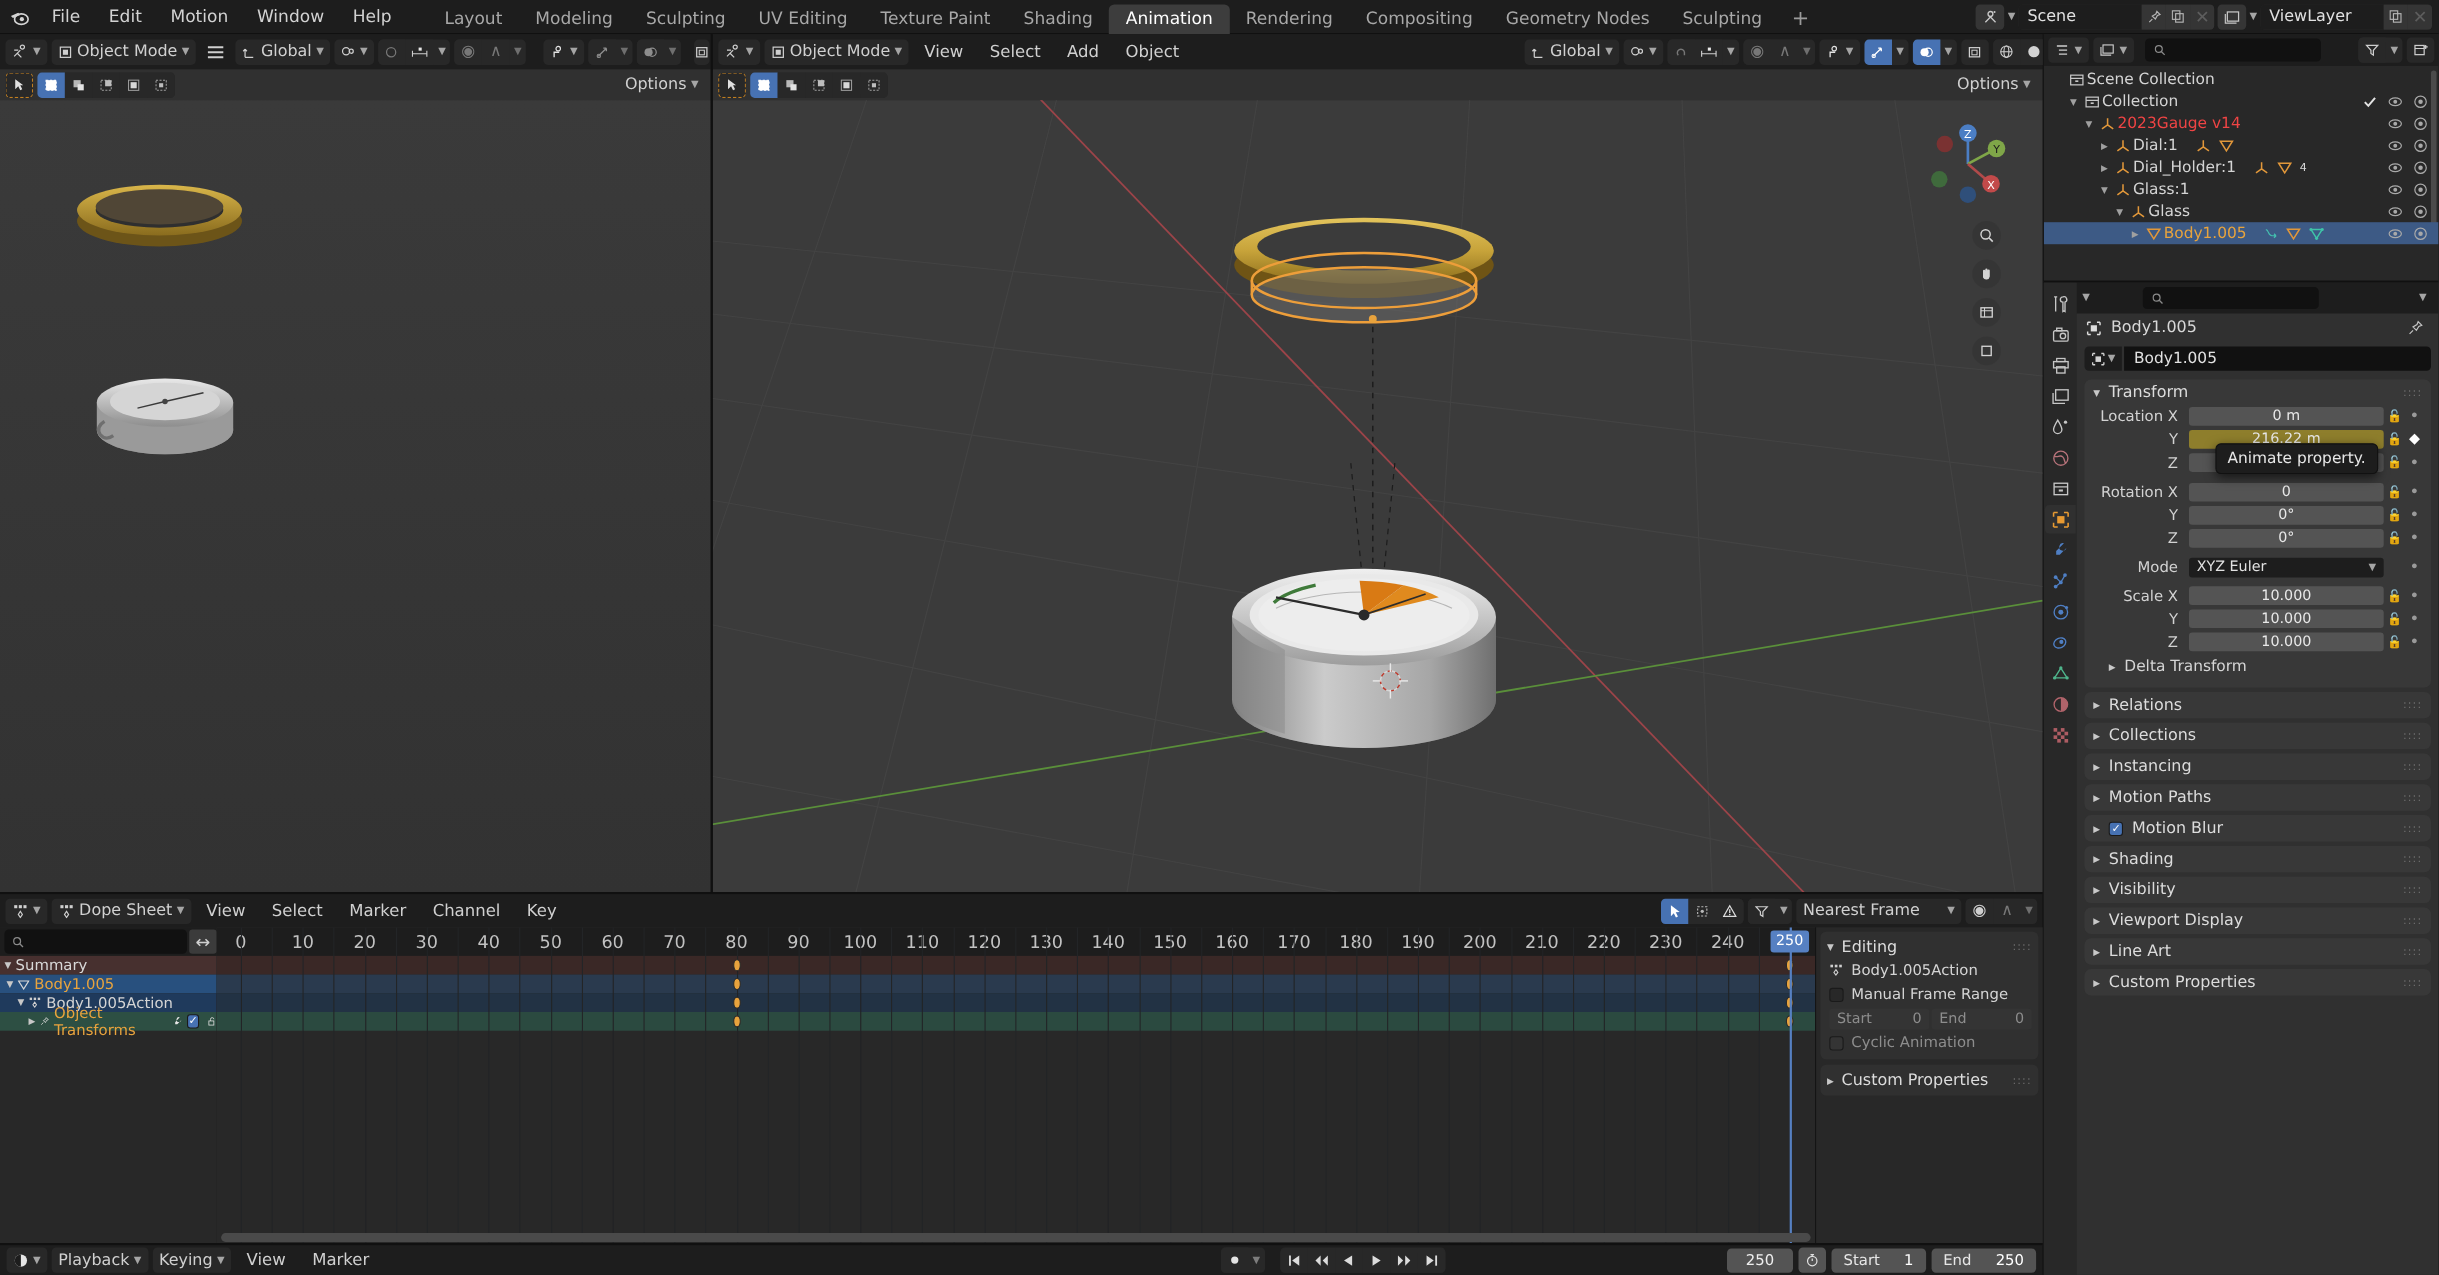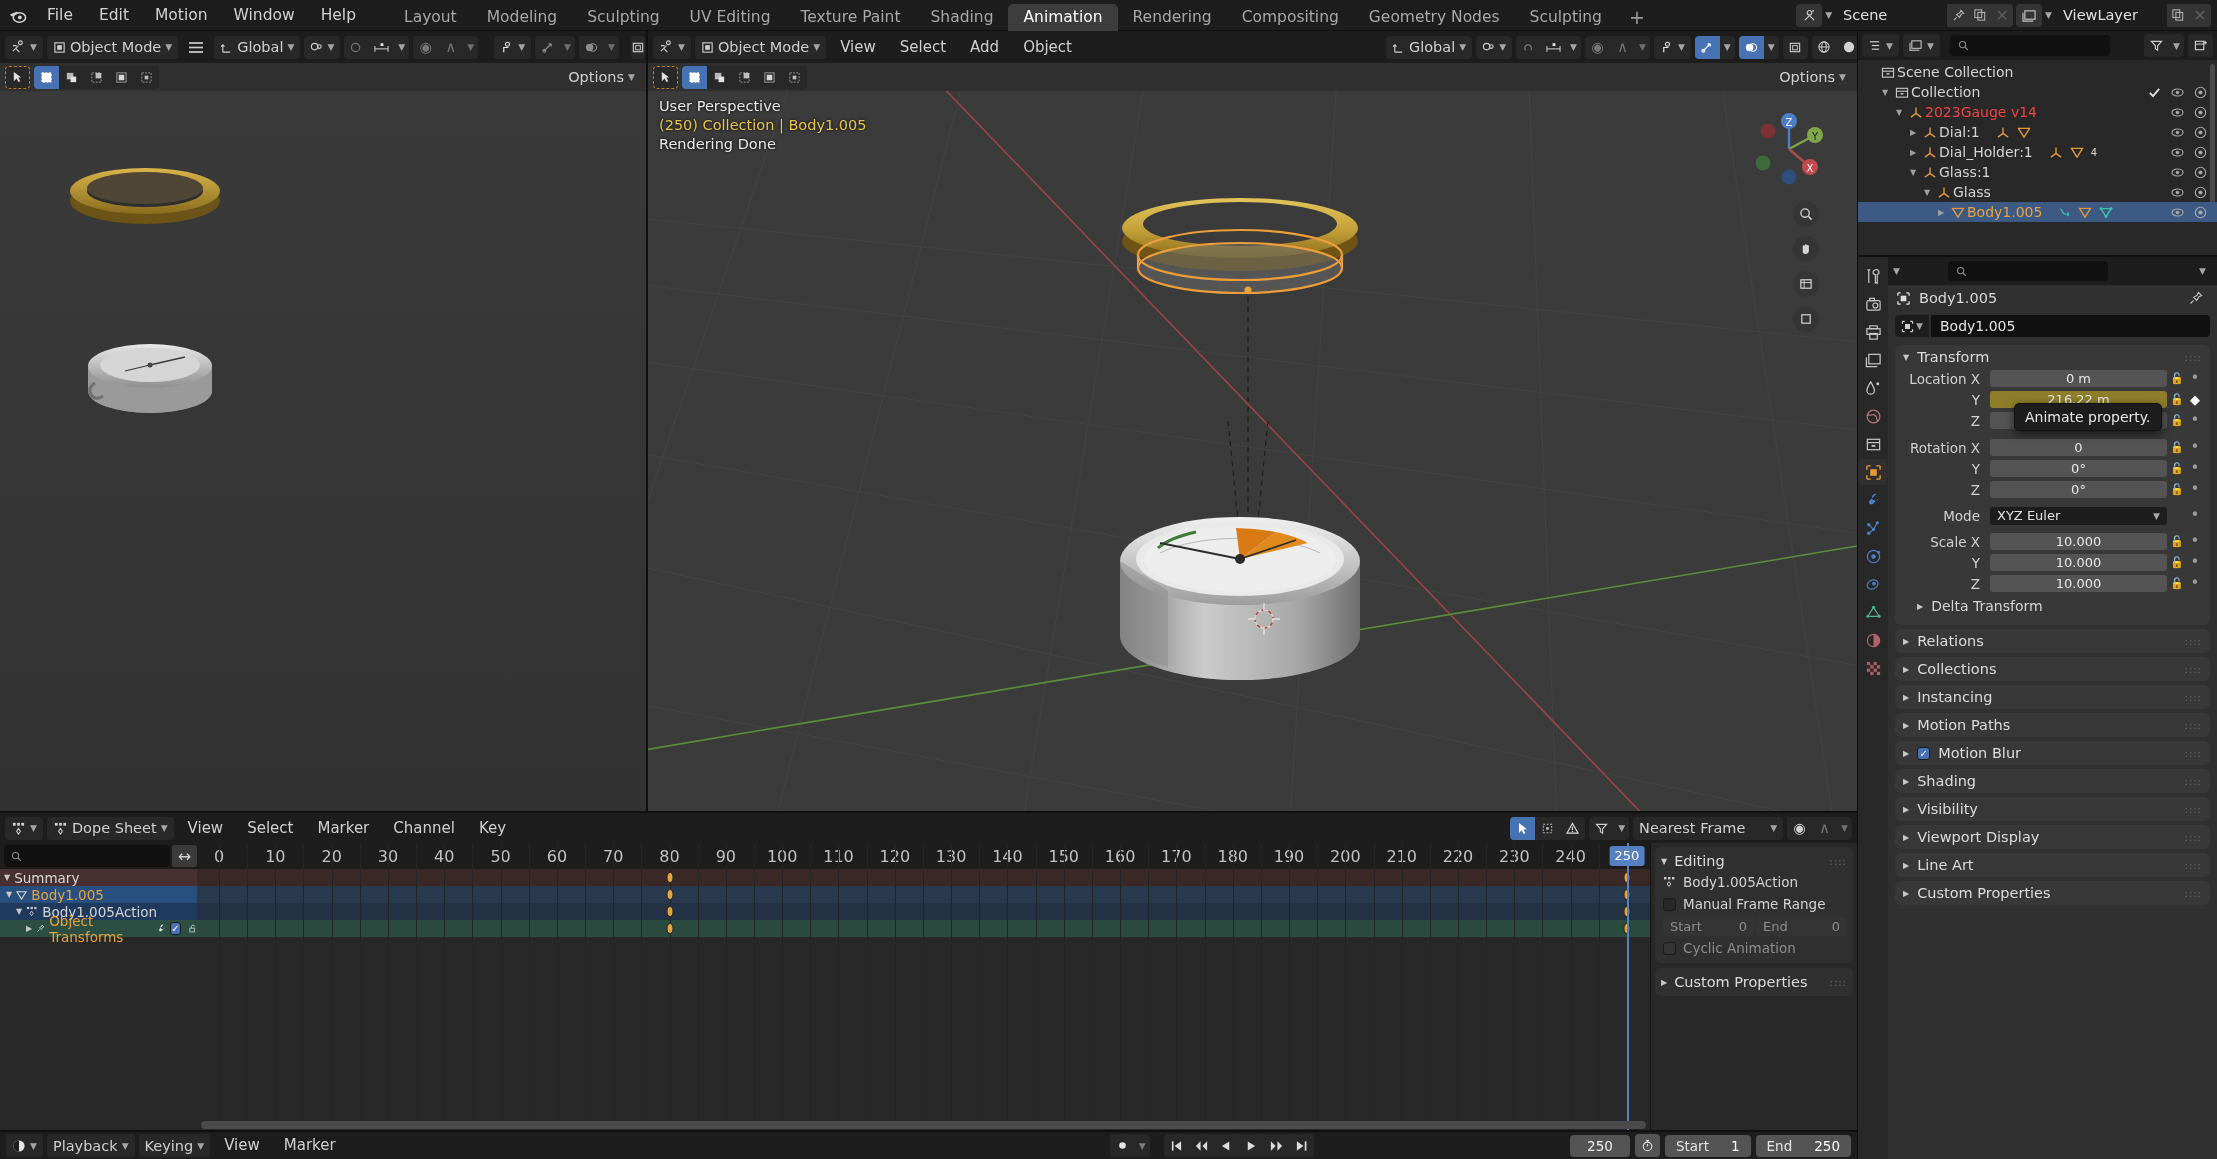--- a/index.html
+++ b/index.html
@@ -520,25 +520,20 @@
                 <circle cx="616" cy="528" r="9" stroke="#d6d6d6" stroke-dasharray="3.6 3.6"></circle>
                 <circle cx="616" cy="528" r="9" stroke="#c0392b" stroke-dasharray="3.6 3.6" stroke-dashoffset="3.6"></circle>
                 <line x1="616" y1="512" x2="616" y2="520"></line>
                   <line x1="616" y1="536" x2="616" y2="544"></line>
                 <line x1="600" y1="528" x2="608" y2="528"></line>
                   <line x1="624" y1="528" x2="632" y2="528"></line>
               </g>
             </svg>
           </div>
 
-          <div class="overlay-text">
-            <div>User Perspective</div>
-            <div class="yel">(250) Collection | Body1.005</div>
-            <div>Rendering Done</div>
-          </div>
 
           <div class="gizmo">
             <svg width="80" height="80" viewBox="0 0 80 80">
               <line x1="40" y1="40" x2="40" y2="12" stroke="#4b7ec4" stroke-width="2.4"></line>
               <line x1="40" y1="40" x2="66" y2="26" stroke="#7fa648" stroke-width="2.4"></line>
               <line x1="40" y1="40" x2="61" y2="58" stroke="#b04a4a" stroke-width="2.4"></line>
               <circle cx="40" cy="12" r="8" fill="#4b7ec4"></circle>
                 <text x="40" y="16.5" font-size="10" fill="#fff" text-anchor="middle" font-family="DejaVu Sans">Z</text>
               <circle cx="66" cy="26" r="8" fill="#7fa648"></circle>
                 <text x="66" y="30.5" font-size="10" fill="#1d1d1d" text-anchor="middle" font-family="DejaVu Sans">Y</text>

